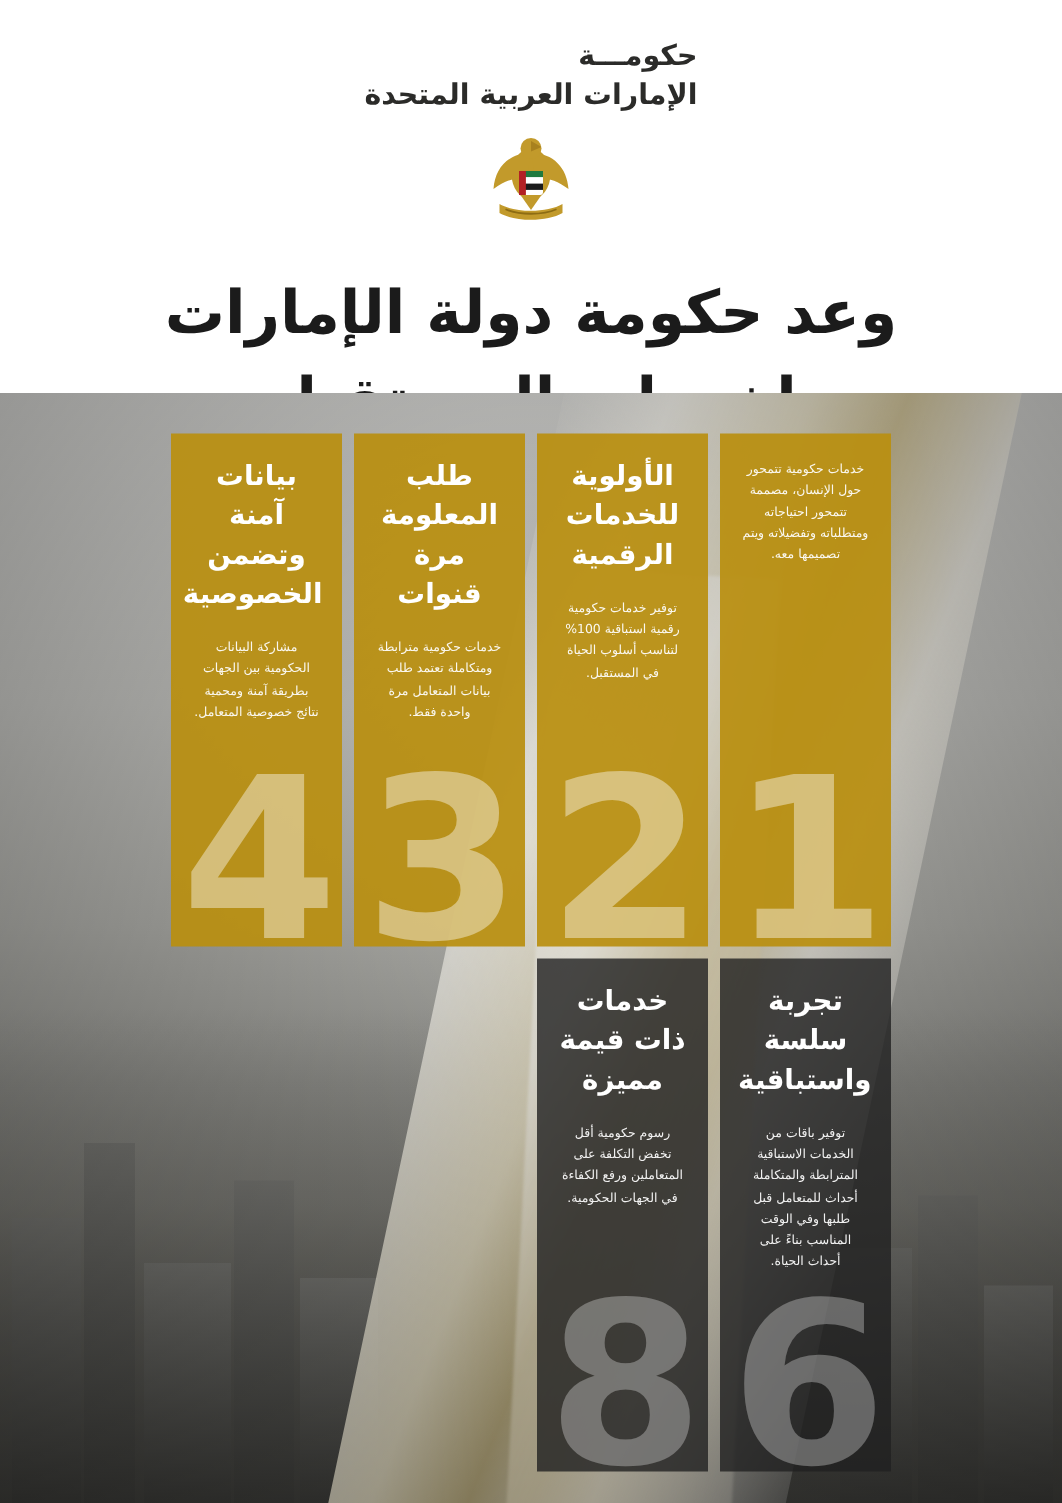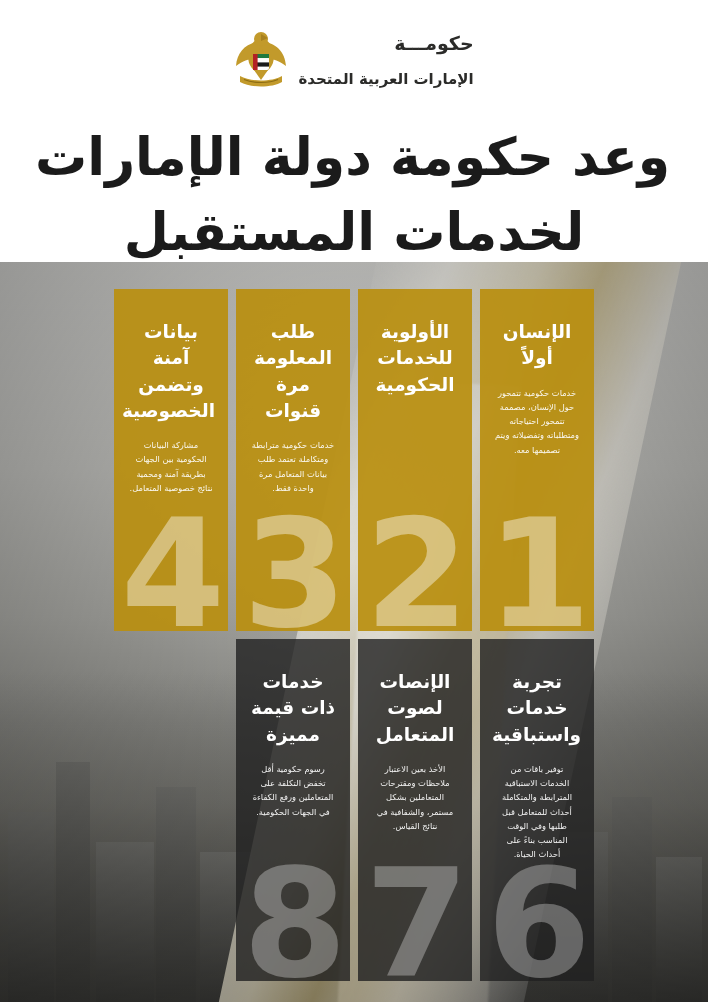--- a/index.html
+++ b/index.html
@@ -16,20 +16,21 @@
   }
 
   
   .header {
     height: 262px;
     background: #ffffff;
     position: relative;
   }
   .emblem-row {
     display: flex;
+    flex-direction: column;
     align-items: center;
     justify-content: center;
     gap: 10px;
     padding-top: 26px;
   }
   .emblem {
     width: 54px;
     height: 68px;
     position: relative;
   }
@@ -39,32 +40,32 @@
     line-height: 1.25;
     color: #1d1d1b;
   }
   .emblem-text .line1 {
     font-size: 19px;
     font-weight: bold;
     letter-spacing: 1px;
     color: #2b2b29;
   }
   .emblem-text .line2 {
-    font-size: 15px;
+    font-size: 19px;
     font-weight: bold;
     color: #2b2b29;
-    margin-top: 14px;
+    margin-top: 2px;
   }
 
   .main-title {
     margin-top: 26px;
     text-align: center;
     color: #1b1b1b;
     font-weight: bold;
-    font-size: 52px;
+    font-size: 40px;
     line-height: 1.45;
     letter-spacing: 1px;
     padding: 0 38px;
   }
   .main-title .t-line {
     display: block;
     white-space: nowrap;
   }
 
   
@@ -138,21 +139,21 @@
     grid-template-rows: 342px 342px;
     gap: 8px 8px;
     justify-content: center;
     align-content: center;
     padding-top: 6px;
     box-sizing: border-box;
   }
   .card {
     position: relative;
     overflow: hidden;
-    padding: 30px 13px 0 13px;
+    padding: 16px 13px 0 13px;
     box-sizing: border-box;
     color: #ffffff;
     text-align: center;
   }
   .card.gold { background: rgba(185,143,16,0.93); }
   .card.dark { background: rgba(32,32,32,0.80); }
 
   .card-title {
     font-size: 18.5px;
     font-weight: bold;
@@ -239,34 +240,31 @@
     <div class="bld" style="left:656px;width:46px; height:145px;"></div>
   </div>
 
   <div class="bg-flag"></div>
   <div class="bg-flag2"></div>
   <div class="bg-shadow"></div>
 
   <div class="grid">
 
     <div class="card gold">
-      <div class="card-title">
-        <span>الإنسان</span><br>
-        <span>أولاً</span>
-      </div>
       <p class="card-desc">خدمات حكومية تتمحور حول الإنسان، مصممة تتمحور احتياجاته ومتطلباته وتفضيلاته ويتم تصميمها معه.</p>
       <div class="card-num">1</div>
     </div>
 
     <div class="card gold">
       <div class="card-title">
         <span>الأولوية</span><br>
         <span>للخدمات</span><br>
-        <span>الحكومية</span>
-      </div>
+        <span>الرقمية</span>
+      </div>
+      <p class="card-desc">توفير خدمات حكومية رقمية استباقية 100% لتناسب أسلوب الحياة في المستقبل.</p>
       <div class="card-num">2</div>
     </div>
 
     <div class="card gold">
       <div class="card-title">
         <span>طلب</span><br>
         <span>المعلومة</span><br>
         <span>مرة قنوات</span>
       </div>
       <p class="card-desc">خدمات حكومية مترابطة ومتكاملة تعتمد طلب بيانات المتعامل مرة واحدة فقط.</p>
@@ -279,36 +277,27 @@
         <span>وتضمن</span><br>
         <span>الخصوصية</span>
       </div>
       <p class="card-desc">مشاركة البيانات الحكومية بين الجهات بطريقة آمنة ومحمية نتائج خصوصية المتعامل.</p>
       <div class="card-num">4</div>
     </div>
 
 
     <div class="card dark">
       <div class="card-title">
-        <span>تجربة خدمات</span><br>
+        <span>تجربة سلسة</span><br>
         <span>واستباقية</span>
       </div>
       <p class="card-desc">توفير باقات من الخدمات الاستباقية المترابطة والمتكاملة أحداث للمتعامل قبل طلبها وفي الوقت المناسب بناءً على أحداث الحياة.</p>
       <div class="card-num">6</div>
     </div>
 
-    <div class="card dark">
-      <div class="card-title">
-        <span>الإنصات</span><br>
-        <span>لصوت</span><br>
-        <span>المتعامل</span>
-      </div>
-      <p class="card-desc">الأخذ بعين الاعتبار ملاحظات ومقترحات المتعاملين بشكل مستمر، والشفافية في نتائج القياس.</p>
-      <div class="card-num">7</div>
-    </div>
 
     <div class="card dark">
       <div class="card-title">
         <span>خدمات</span><br>
         <span>ذات قيمة</span><br>
         <span>مميزة</span>
       </div>
       <p class="card-desc">رسوم حكومية أقل تخفض التكلفة على المتعاملين ورفع الكفاءة في الجهات الحكومية.</p>
       <div class="card-num">8</div>
     </div>

